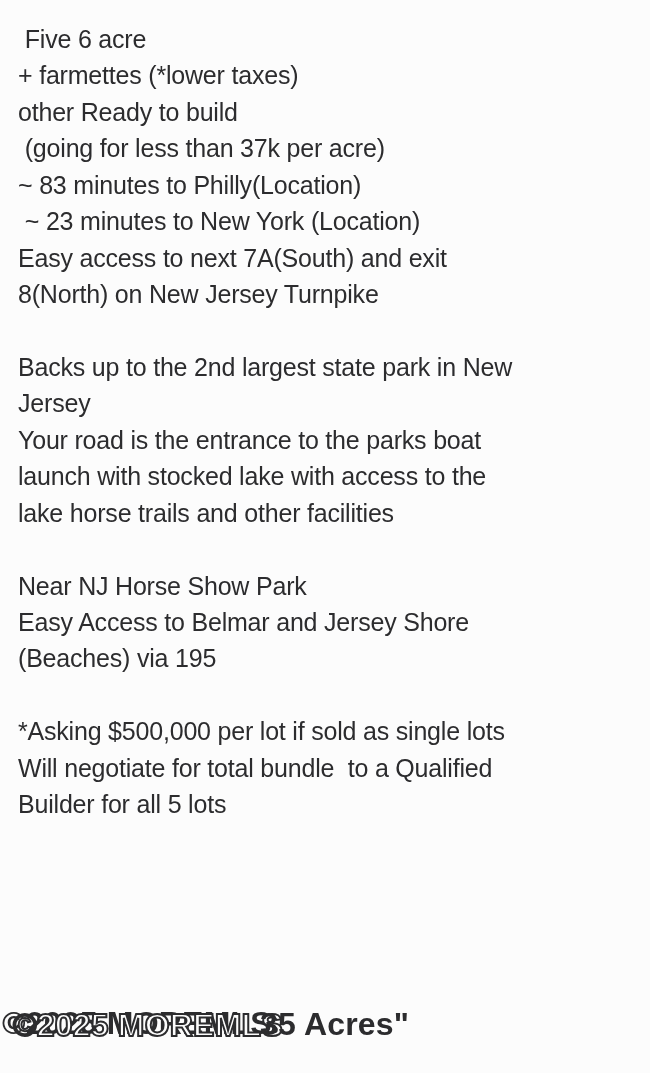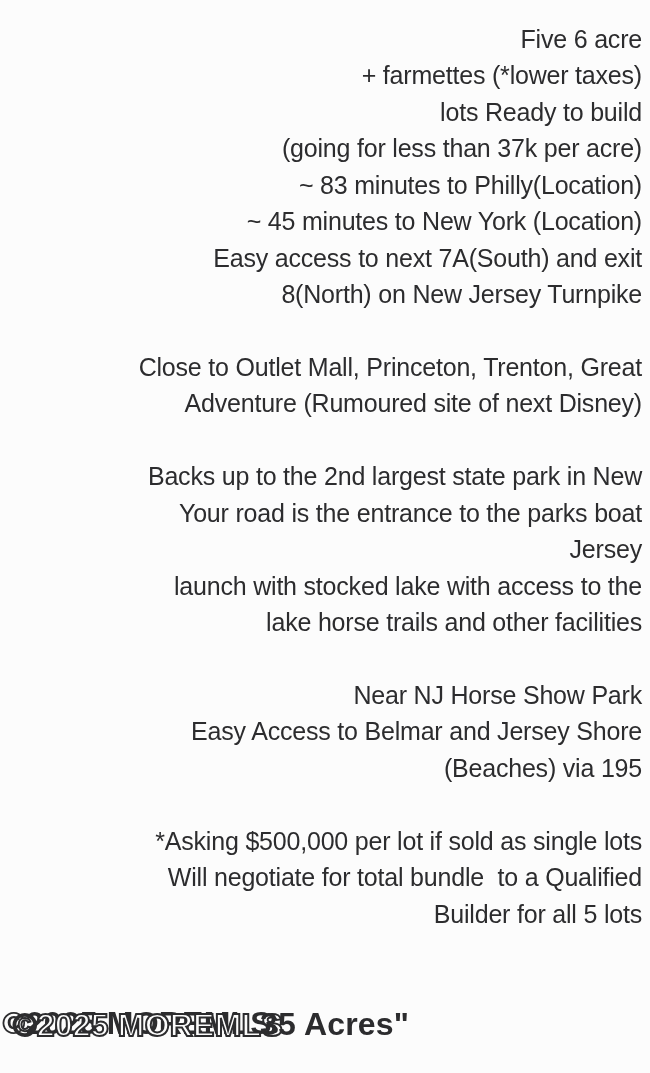--- a/index.html
+++ b/index.html
@@ -11,21 +11,20 @@
   }
   body {
     background: var(--bg, #fcfcfc);
     font-family: "Liberation Sans", sans-serif;
   }
   .page {
     position: relative;
     width: 650px;
     height: 1073px;
     color: var(--fg, #2c2c2e);
-    text-align: right;
   }
   .text-block {
     position: absolute;
     top: 21px;
     left: 18px;
     right: 8px;
     font-size: 25px;
     line-height: 36.45px;
     letter-spacing: -0.2px;
     font-weight: 400;
@@ -69,35 +68,31 @@
 </head>
 <body>
 
 <div class="page">
 
   <div class="text-block">
 
   <div class="paragraph">
         <div class="line"> Five 6 acre</div>
         <div class="line">+ farmettes (*lower taxes)</div>
-        <div class="line">lots Ready to build</div>
+        <div class="line">other Ready to build</div>
         <div class="line"> (going for less than 37k per acre)</div>
         <div class="line">~ 83 minutes to Philly(Location)</div>
-        <div class="line"> ~ 45 minutes to New York (Location)</div>
+        <div class="line"> ~ 23 minutes to New York (Location)</div>
         <div class="line">Easy access to next 7A(South) and exit</div>
         <div class="line">8(North) on New Jersey Turnpike</div>
       </div>
       <div class="paragraph">
-        <div class="line">Close to Outlet Mall, Princeton, Trenton, Great</div>
-        <div class="line">Adventure (Rumoured site of next Disney)</div>
-      </div>
-      <div class="paragraph">
         <div class="line">Backs up to the 2nd largest state park in New</div>
+        <div class="line">Jersey</div>
         <div class="line">Your road is the entrance to the parks boat</div>
-        <div class="line">Jersey</div>
         <div class="line">launch with stocked lake with access to the</div>
         <div class="line">lake horse trails and other facilities</div>
       </div>
       <div class="paragraph">
         <div class="line">Near NJ Horse Show Park</div>
         <div class="line">Easy Access to Belmar and Jersey Shore</div>
         <div class="line">(Beaches) via 195</div>
       </div>
       <div class="paragraph">
         <div class="line">*Asking $500,000 per lot if sold as single lots</div>

